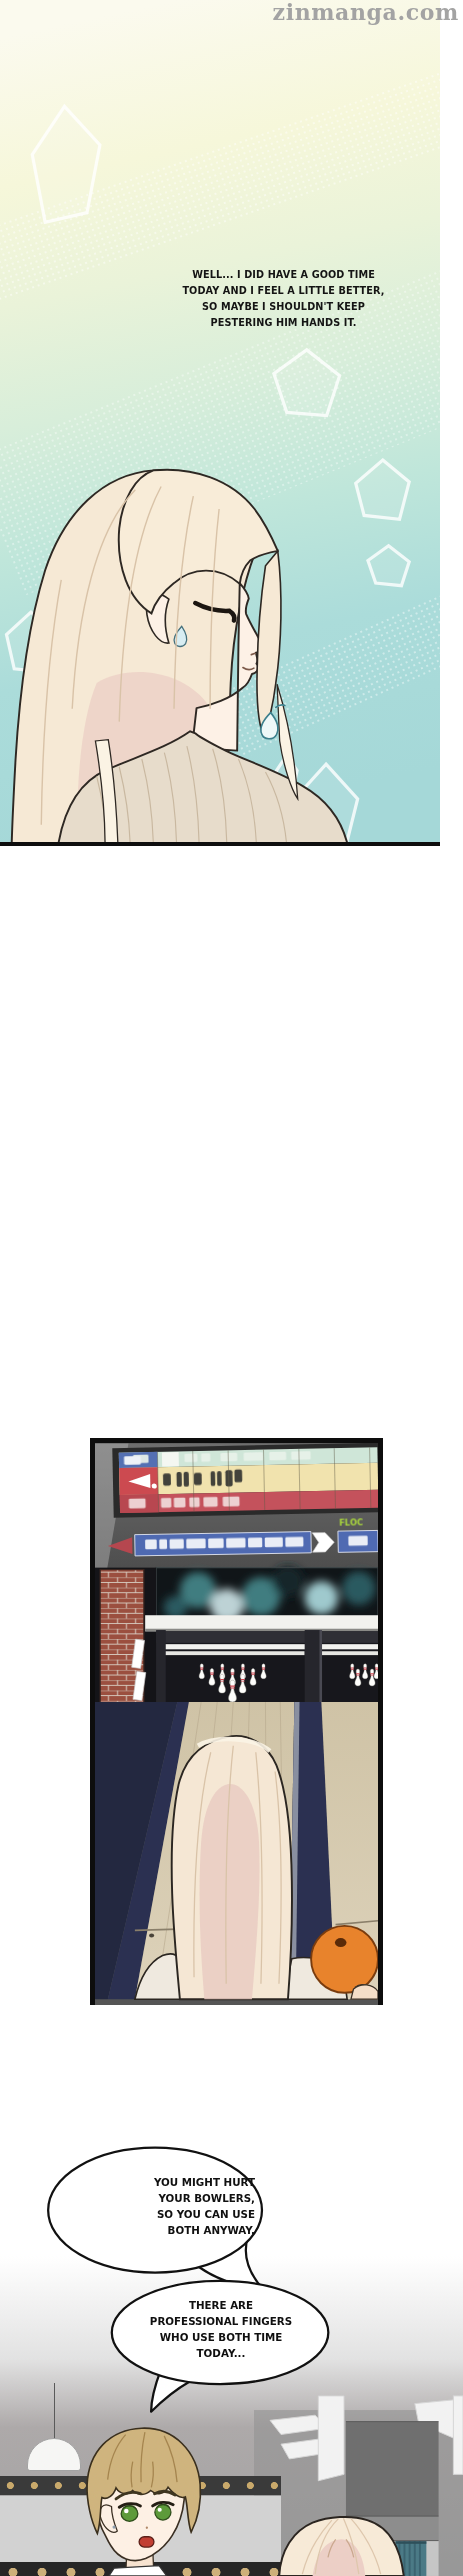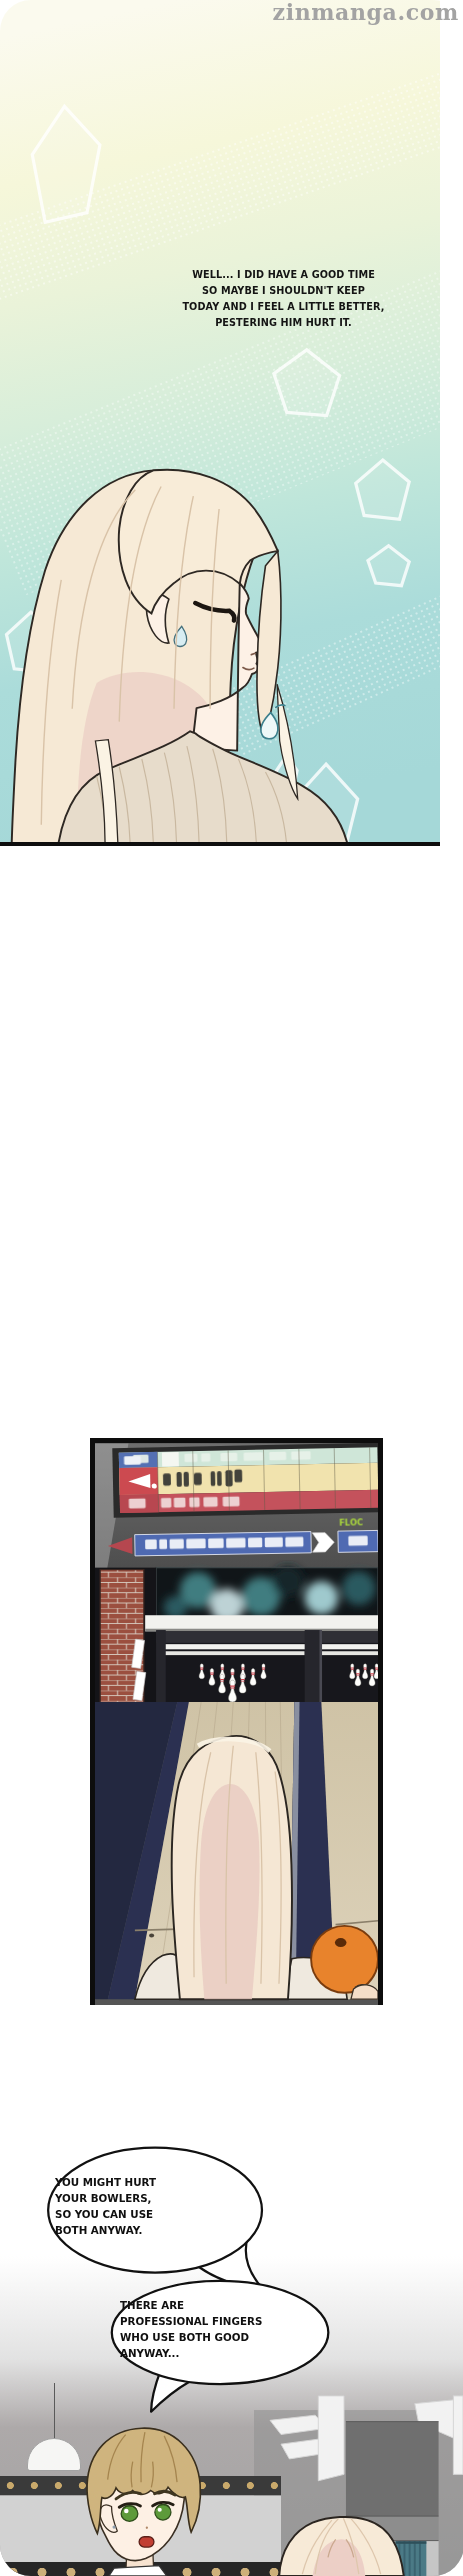--- a/index.html
+++ b/index.html
@@ -1,17 +1,17 @@
 <!DOCTYPE html>
 <html style="font-size:10.3px"><head>
 <meta charset="utf-8">
 <style>
   html,body{margin:0;padding:0;background:#ffffff;}
   .page{position:relative;width:464px;height:2576px;background:#ffffff;overflow:hidden;
-        font-family:"DejaVu Sans",sans-serif;border-radius:31px;}
+        font-family:"DejaVu Sans",sans-serif;}
   
   .watermark{position:absolute;top:-1.3px;right:5.2px;z-index:60;
     font-family:"DejaVu Serif",serif;font-weight:bold;font-size:22px;
     color:#a3a3a3;letter-spacing:0.6px;}
   
   .panel1{position:absolute;left:0;top:0;width:440px;height:846px;
     border-bottom:4.5px solid #0e0e0e;box-sizing:border-box;
     background:linear-gradient(168deg,#fbfaee 4%,#f6f7da 20%,#eaf3d9 33%,
       #d8eeda 46%,#bfe6da 60%,#abdcda 74%,#a5d8d8 92%);overflow:hidden;padding-left:26px;}
   .sparkle{position:absolute;
@@ -39,23 +39,23 @@
     background-size:29px 14px;z-index:6;}
   .lamp{position:absolute;left:27px;top:2383px;width:55px;height:90px;z-index:7;}
   .lamp .cord{position:absolute;left:27px;top:0;width:1.3px;height:57px;background:#5a5a5a;}
   .lamp .dome{position:absolute;left:0;top:55px;width:54px;height:33px;background:#f6f6f4;
     border:1.3px solid #a3a3a3;border-radius:30px 30px 3.2px 3.2px;box-sizing:border-box;}
   .rightwall{position:absolute;left:254px;top:2383px;z-index:3;}
   .man{position:absolute;left:55px;top:2423px;z-index:10;}
   .womanhead{position:absolute;left:274px;top:2515px;z-index:9;}
   
   .bubble-svg{position:absolute;z-index:40;}
-  .bub1-text{position:absolute;left:55px;top:2174px;width:200px;z-index:41;text-align:left;
+  .bub1-text{position:absolute;left:55px;top:2174px;width:200px;z-index:41;text-align:right;
     font-size:10.3px;line-height:16px;font-weight:bold;color:#101010;}
-  .bub2-text{position:absolute;left:120px;top:2297px;width:202px;z-index:41;text-align:left;
+  .bub2-text{position:absolute;left:120px;top:2297px;width:202px;z-index:41;text-align:center;
     font-size:10.3px;line-height:16px;font-weight:bold;color:#101010;}
 </style>
 </head>
 <body>
 
 <div class="page">
 
   <div class="watermark">zinmanga.com</div>
 
   <section class="panel1">
@@ -133,23 +133,23 @@
         <path d="M148,1150 C158,1210 163,1265 163,1313 L183,1313 C181,1255 176,1198 168,1148 Z" fill="#fbf3e4" stroke="#2e2823" stroke-width="2"></path>
         <path d="M430,1062 C448,1120 458,1180 462,1240 C452,1225 440,1190 434,1150 Z" fill="#fbf3e4" stroke="#2e2823" stroke-width="2"></path>
 
         <path d="M420,1106 C430,1118 434,1130 429,1140 C424,1149 410,1149 406,1139
                  C402,1129 409,1117 420,1106 Z M428,1098 C433,1094 438,1093 442,1095" fill="#eef8f8" stroke="#3c7f8c" stroke-width="2.5" stroke-linecap="round"></path>
       </g>
     </svg>
 
     <div class="monologue">
       <div>WELL... I DID HAVE A GOOD TIME</div>
+      <div>TODAY AND I FEEL A LITTLE BETTER,</div>
       <div>SO MAYBE I SHOULDN'T KEEP</div>
-      <div>TODAY AND I FEEL A LITTLE BETTER,</div>
-      <div>PESTERING HIM HURT IT.</div>
+      <div>PESTERING HIM HANDS IT.</div>
     </div>
   </section>
 
   <section class="panel2">
     <svg width="283" height="567" viewBox="0 0 440 880">
       <defs>
         <linearGradient id="ceil" x1="0" y1="0" x2="0" y2="1">
           <stop offset="0" stop-color="#6e6e6e"></stop>
             <stop offset="1" stop-color="#3c3c3c"></stop>
         </linearGradient>
@@ -440,18 +440,18 @@
   </div>
 
   <svg class="bubble-svg" style="left:106px;top:2273px;" width="232" height="155" viewBox="0 0 360 240">
     <path d="M85,150 Q70,190 70,215 Q100,185 130,168 Z" fill="#ffffff" stroke="#111111" stroke-width="3.5" stroke-linejoin="round"></path>
     <ellipse cx="177" cy="92" rx="168" ry="80" fill="#ffffff" stroke="#111111" stroke-width="3.5"></ellipse>
     <ellipse cx="177" cy="92" rx="164" ry="76" fill="#ffffff"></ellipse>
   </svg>
   <div class="bub2-text">
     <div>THERE ARE</div>
     <div>PROFESSIONAL FINGERS</div>
-    <div>WHO USE BOTH GOOD</div>
-    <div>ANYWAY...</div>
+    <div>WHO USE BOTH TIME</div>
+    <div>TODAY...</div>
   </div>
 
 </div>
 
 
 </body></html>

